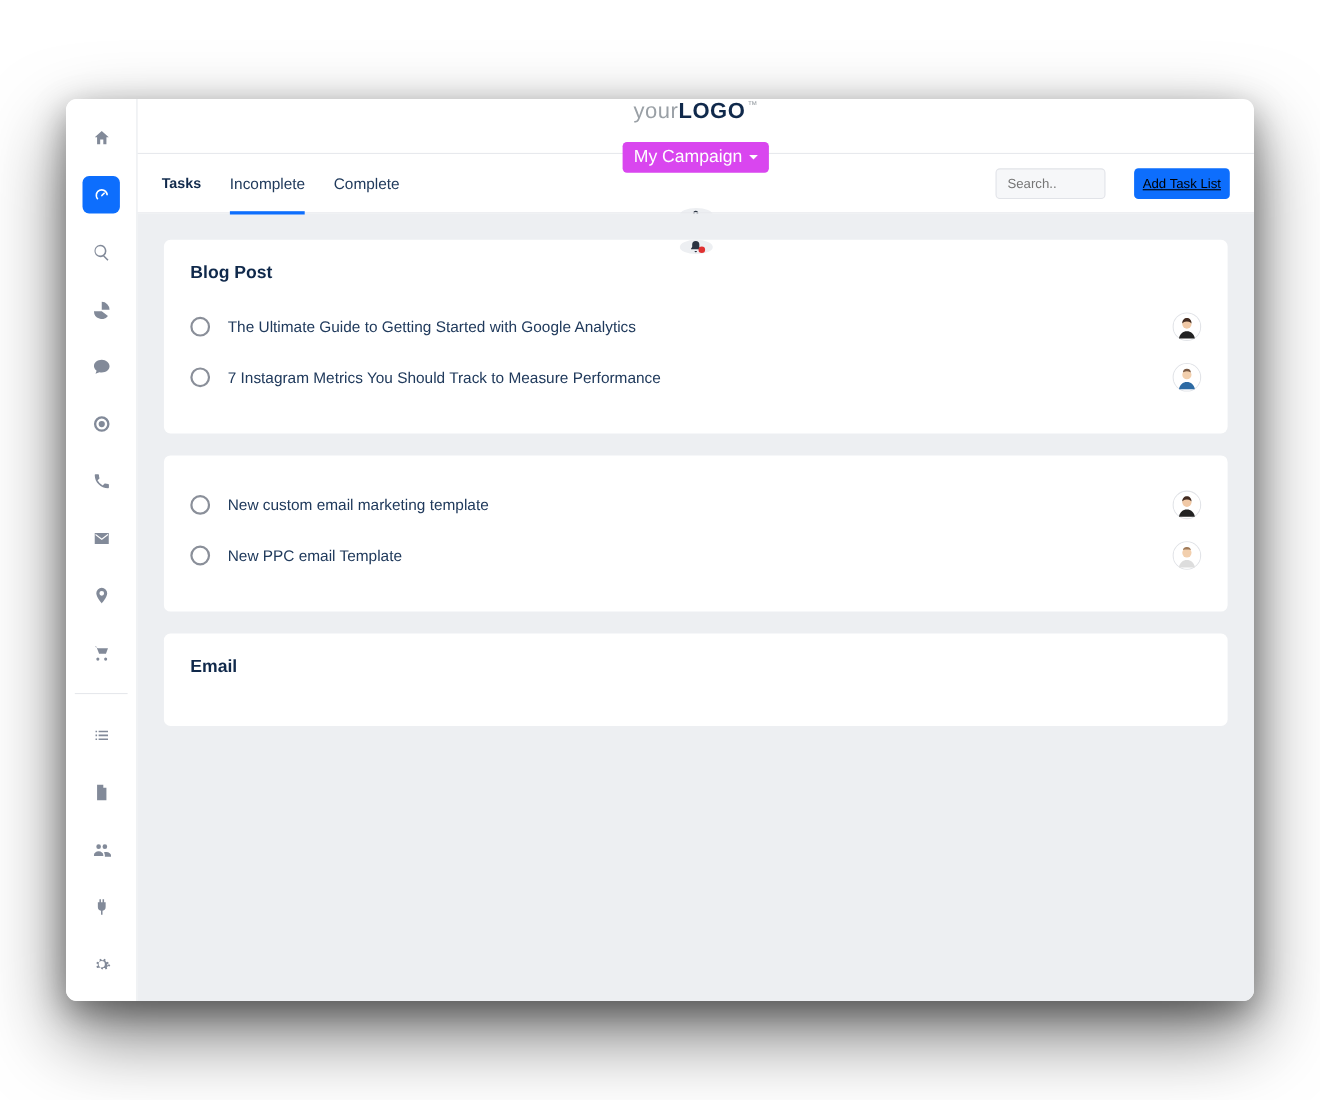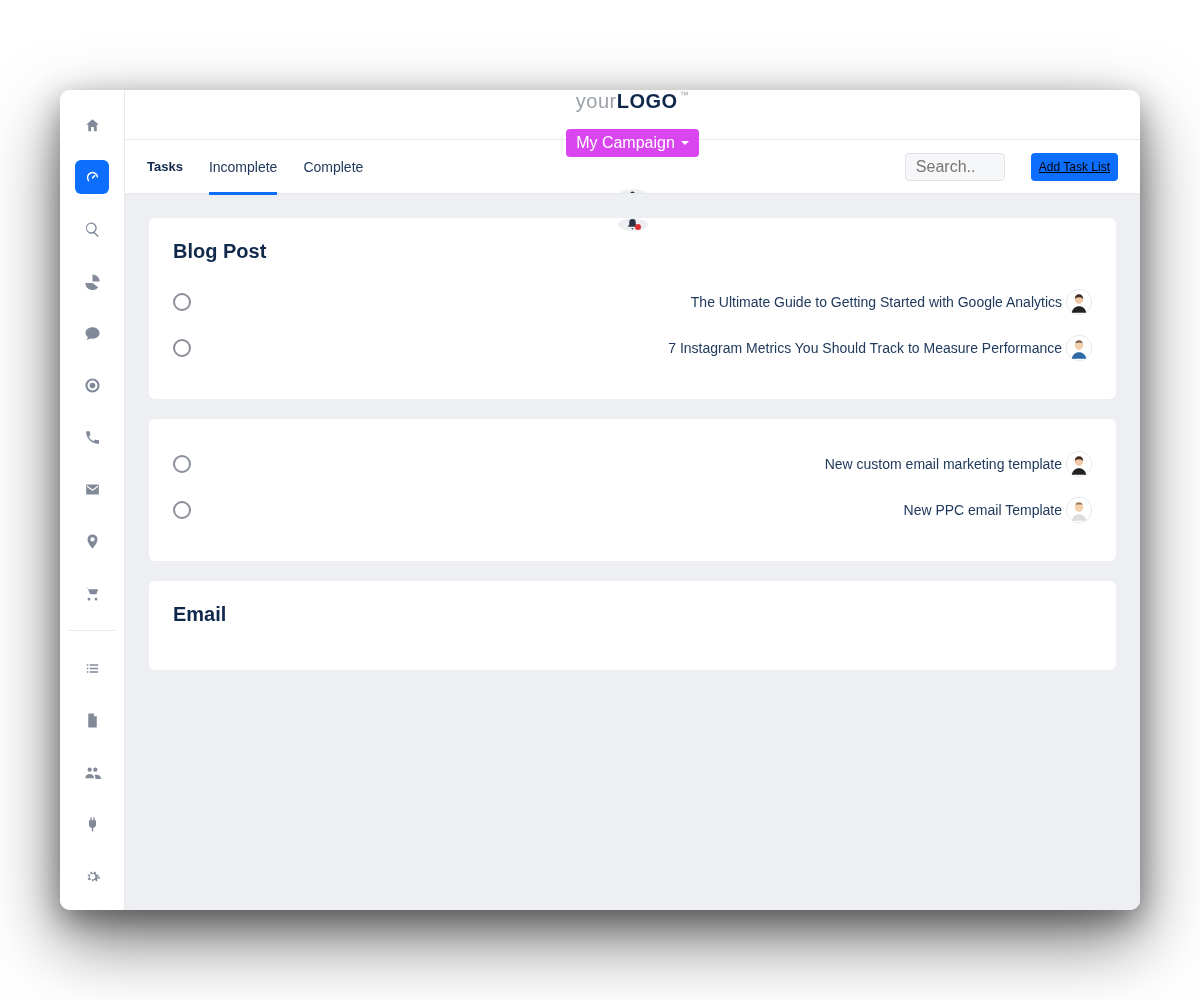--- a/index.html
+++ b/index.html
@@ -109,45 +109,44 @@
   .tab.active::after {
     content:""; position:absolute; left:0; right:0; bottom:-1px;
     height: 3px; background: #0d6efd;
   }
   .sub-spacer { flex: 1; }
   .search {
     width: 100px; height: 28px;
     border: 1px solid #e1e3e8; border-radius: 4px;
     background: #f6f7f9;
     padding: 0 10px;
-    font-size: 16px; color: #a21caf;
+    font-size: 12px; color: #a21caf;
     outline: none;
   }
   .add-btn {
     background: #0d6efd; color:#000000;
     font-size: 12px; font-weight: 500;
     height: 28px; padding: 0 8px;
     border-radius: 4px; border:none;
     cursor: pointer;
     text-decoration: underline;
   }
 
   
   .content { flex:1; background:#edeff2; padding: 24px; overflow:auto; }
   .card {
     background:#fff; border-radius:6px;
     padding: 22px 24px 28px;
     margin-bottom: 20px;
   }
-  .card-title { font-size:20px; font-weight:700; color:#10294b; margin-bottom:16px; }
+  .card-title { font-size:16px; font-weight:700; color:#10294b; margin-bottom:16px; }
   .task-row {
     display:flex; align-items:center;
     padding: 10px 0;
-    gap: 4px;
-    text-align: right;
+    gap: 16px;
   }
   .task-check {
     width:18px; height:18px; border:2px solid #8a8f99; border-radius:50%;
     cursor:pointer; flex-shrink:0;
   }
   .task-label { font-size:14px; color:#203a5c; flex:1; }
   .task-avatar {
     width:26px; height:26px; border-radius:50%;
     border:1px solid #e2e4e8; background:#fff;
     display:flex; align-items:center; justify-content:center;

